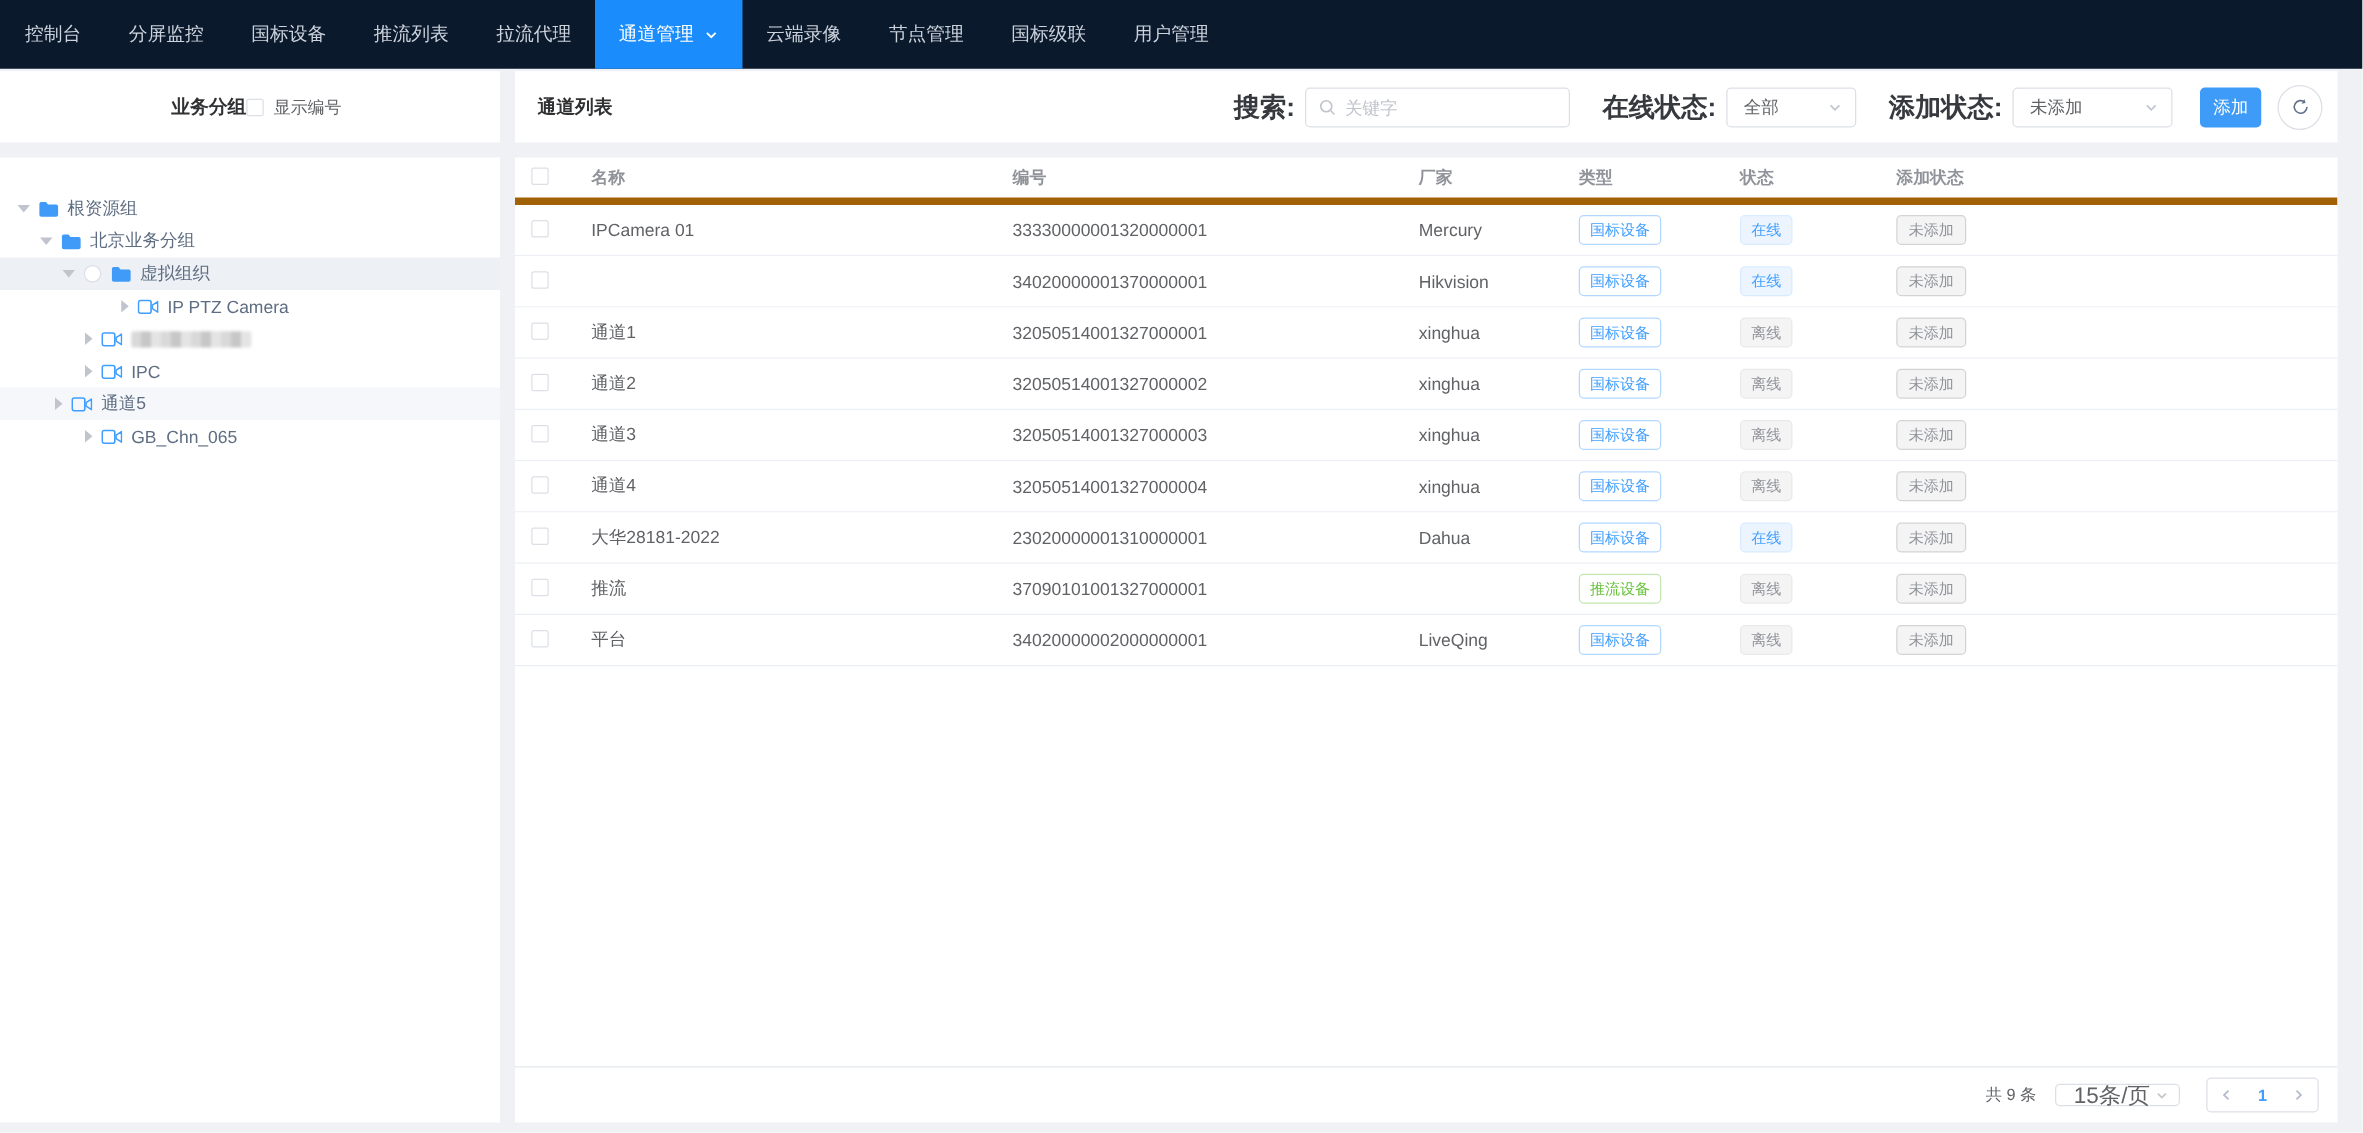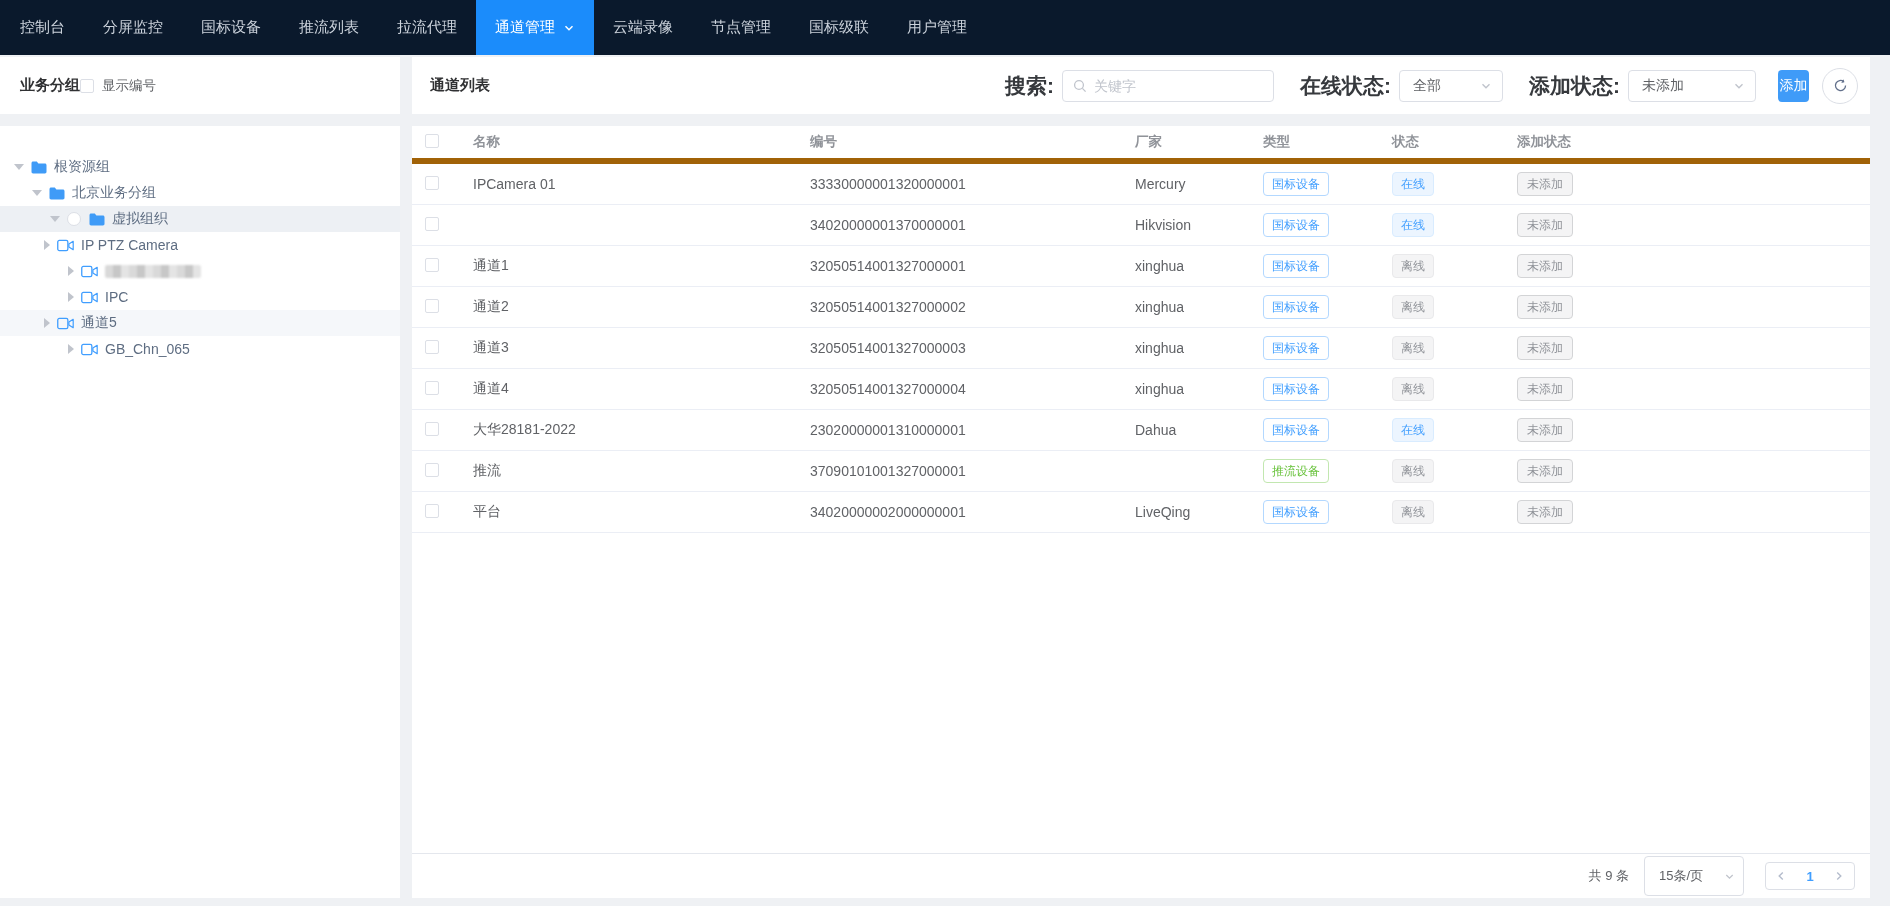--- a/index.html
+++ b/index.html
@@ -16,21 +16,21 @@
   .nav-item { display:flex; align-items:center; padding:0 19px; font-size:15px; color:#ccd3dc; cursor:pointer; }
   .nav-item.active { background:#1b8cfb; color:#fff; }
   .nav-item .chev { margin-left:8px; display:flex; }
   .nav-user { margin-left:auto; display:flex; align-items:center; gap:9px; padding:0 22px; color:#eef1f5; font-size:15px; cursor:pointer; }
   
   .content { display:flex; height:851px; padding:2px 20px 8px 0; }
   .left-col { width:400px; display:flex; flex-direction:column; margin-right:12px; }
   .right-col { flex:1; display:flex; flex-direction:column; }
   .panel { background:#fff; }
   .panel-title { font-size:15px; font-weight:700; color:#303133; }
-  .left-header { height:57px; display:flex; align-items:center; justify-content:flex-start; padding:0 10px 0 20px; margin-bottom:12px; }
+  .left-header { height:57px; display:flex; align-items:center; justify-content:center; padding:0 10px 0 20px; margin-bottom:12px; }
   .main-header { height:57px; display:flex; align-items:center; padding:0 12px 0 18px; margin-bottom:12px; }
   .show-id { display:flex; align-items:center; gap:8px; font-size:13.5px; color:#606266; cursor:pointer; }
   .checkbox { width:14px; height:14px; border:1px solid #dcdfe6; border-radius:2px; background:#fff; display:inline-block; flex:none; }
   
   .tree-card { flex:1; padding-top:28px; overflow:hidden; }
   .tree-row { height:26px; display:flex; align-items:center; font-size:14px; color:#5e6d82; cursor:pointer; }
   .tree-row.sel-strong { background:#edf0f4; }
   .tree-row.sel-soft { background:#f5f7fa; }
   .caret { width:0; height:0; margin-right:7px; flex:none; }
   .caret.down  { border-left:5px solid transparent; border-right:5px solid transparent; border-top:6px solid #c0c4cc; }
@@ -41,21 +41,21 @@
     background:repeating-linear-gradient(90deg,#d9d9d9 0 8px,#c7c7c7 8px 16px,#e4e4e4 16px 24px); }
   
   .filters { margin-left:auto; display:flex; align-items:center; }
   .filter-label { font-size:21px; font-weight:600; color:#36393d; margin-right:8px; white-space:nowrap; }
   .search-box { width:212px; height:32px; border:1px solid #dcdfe6; border-radius:4px; display:flex; align-items:center; padding:0 10px; gap:7px; margin-right:26px; background:#fff; }
   .search-box input { border:none; outline:none; width:100%; font-size:14px; color:#606266; font-family:inherit; }
   .search-box input::placeholder { color:#c0c4cc; }
   .select { height:32px; border:1px solid #dcdfe6; border-radius:4px; background:#fff; display:flex; align-items:center; justify-content:space-between; padding:0 10px 0 13px; font-size:14px; color:#606266; cursor:pointer; }
   .select.online { width:104px; margin-right:26px; }
   .select.added { width:128px; margin-right:22px; }
-  .btn-add { width:31px; height:32px; border:none; border-radius:4px; background:#3f9bf8; color:#fff; font-size:14px; font-family:inherit; cursor:pointer; margin-right:13px; }
+  .btn-add { width:49px; height:32px; border:none; border-radius:4px; background:#3f9bf8; color:#fff; font-size:14px; font-family:inherit; cursor:pointer; margin-right:13px; }
   .btn-refresh { width:36px; height:36px; border:1px solid #dcdfe6; border-radius:50%; background:#fff; display:flex; align-items:center; justify-content:center; cursor:pointer; }
   
   .table-card { flex:1; display:flex; flex-direction:column; overflow:hidden; }
   .thead, .trow { display:grid; grid-template-columns:46px 342px 325px 130px 130px 125px 1fr; align-items:center; }
   .thead { height:38px; border-bottom:6px solid #a16207; color:#909399; font-weight:700; font-size:13.5px; }
   .trow { height:41px; border-bottom:1px solid #ebeef5; font-size:14px; color:#606266; background:#fff; }
   .cell-check { padding-left:13px; }
   .cell-name { padding-left:15px; }
   .cell-id { padding-left:10px; }
   .cell-vendor { padding-left:10px; }
@@ -63,21 +63,21 @@
   .cell-status { padding-left:7px; }
   .cell-added { padding-left:7px; }
   .badge { display:inline-block; height:24px; line-height:22px; padding:0 8px; border:1px solid; border-radius:4px; font-size:12px; white-space:nowrap; }
   .badge.gb      { color:#409eff; border-color:#b3d8ff; background:#fff; }
   .badge.push    { color:#67c23a; border-color:#c2e7b0; background:#fff; }
   .badge.online  { color:#409eff; border-color:#d9ecff; background:#ecf5ff;text-align:right; }
   .badge.offline { color:#909399; border-color:#e9e9eb; background:#f4f4f5; }
   .badge.notadded{ color:#909399; border-color:#d3d4d6; background:#f4f4f5; padding:0 9px; }
   
   .tfooter { margin-top:auto; height:45px; border-top:1px solid #e4e7ed; display:flex; align-items:center; justify-content:flex-end; gap:15px; padding-right:15px; font-size:13px; color:#606266; }
-  .page-size { width:100px; height:40px; border:1px solid #dcdfe6; border-radius:4px; background:#fff; display:flex; align-items:center; justify-content:space-between; padding:0 8px 0 14px; font-size:13px; cursor:pointer; }
+  .page-size { width:100px; height:18px; border:1px solid #dcdfe6; border-radius:4px; background:#fff; display:flex; align-items:center; justify-content:space-between; padding:0 8px 0 14px; font-size:18px; cursor:pointer; }
   .pager { width:90px; height:28px; border:1px solid #dcdfe6; border-radius:4px; background:#fff; display:flex; align-items:center; justify-content:space-around; margin-left:6px; }
   .pager .pg-btn { display:flex; align-items:center; cursor:pointer; }
   .pager .pg-num { color:#409eff; font-weight:700; font-size:13px; cursor:pointer; }
 </style>
 </head>
 <body>
 
 <div class="navbar">
   <div class="nav-items" id="nav-items">
       <div class="nav-item">
@@ -150,21 +150,21 @@
         <div class="tree-row sel-strong" style="padding-left: 50px;">
           <span class="caret down"></span>
           <span class="tree-radio"></span>
           <span class="tree-icon">
             <svg width="16" height="13" viewBox="0 0 16 13">
               <path d="M0.5 2.2 C0.5 1.3 1.2 0.6 2.1 0.6 H5.8 L7.4 2.6 H13.9 C14.8 2.6 15.5 3.3 15.5 4.2 V10.8 C15.5 11.7 14.8 12.4 13.9 12.4 H2.1 C1.2 12.4 0.5 11.7 0.5 10.8 Z" fill="#3f9bf7"></path>
             </svg>
           </span>
           <span>虚拟组织</span>
         </div>
-        <div class="tree-row" style="padding-left: 44px;">
+        <div class="tree-row" style="padding-left: 97px;">
           <span class="caret right"></span>
           <span class="tree-icon">
             <svg width="17" height="13" viewBox="0 0 17 13">
               <rect x="0.75" y="1.4" width="10.1" height="10.2" rx="1.6" fill="none" stroke="#409eff" stroke-width="1.3"></rect>
               <path d="M11.9 5.1 L16.2 2.3 V10.7 L11.9 7.9 Z" fill="none" stroke="#409eff" stroke-width="1.2" stroke-linejoin="round"></path>
             </svg>
           </span>
           <span>IP PTZ Camera</span>
         </div>
         <div class="tree-row" style="padding-left: 68px;">

